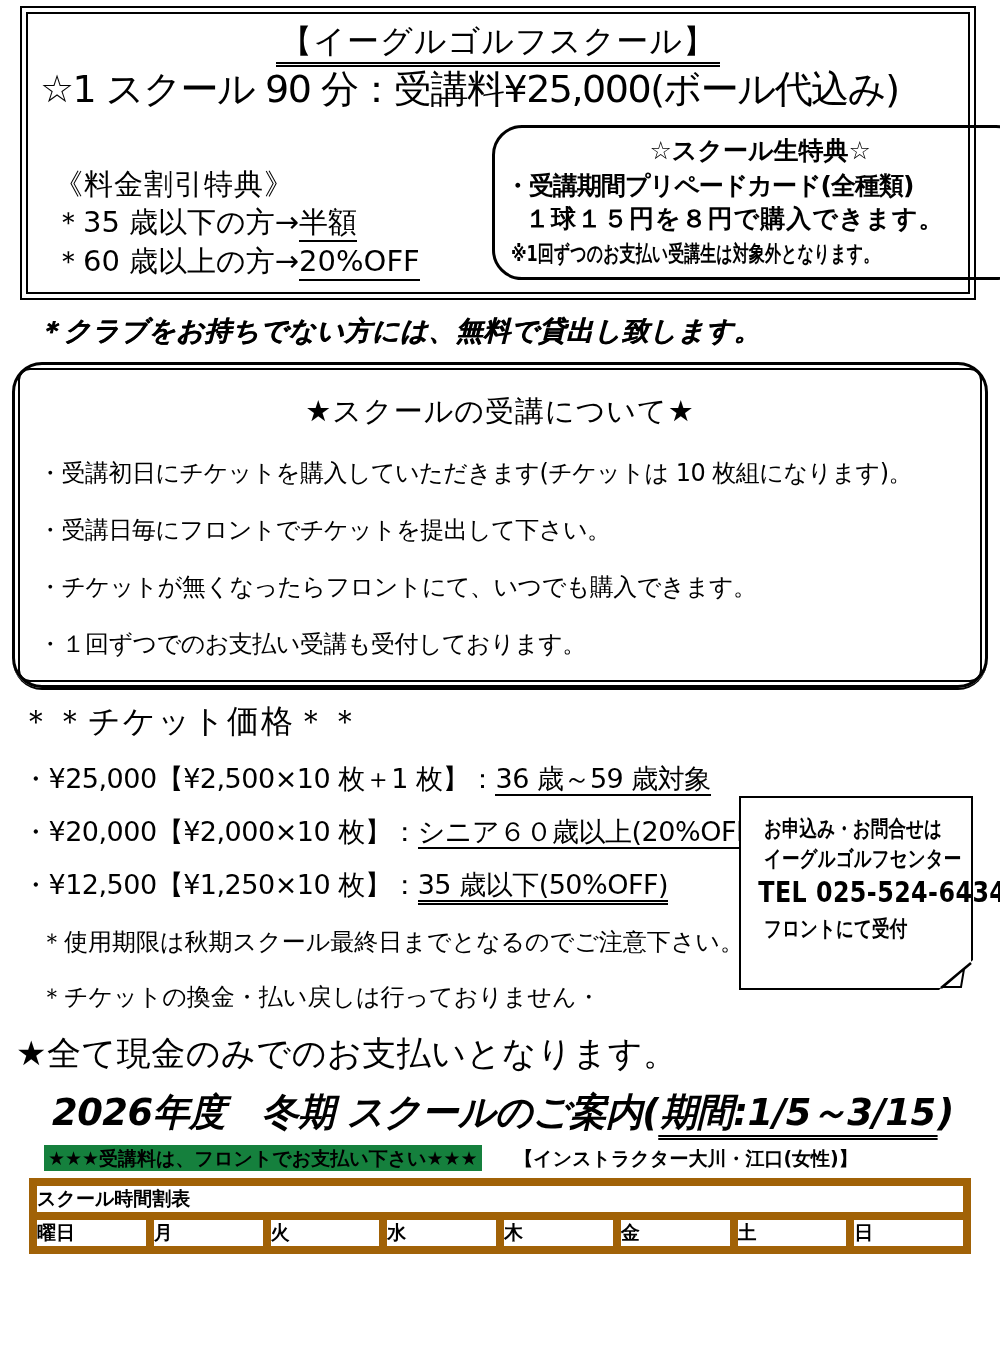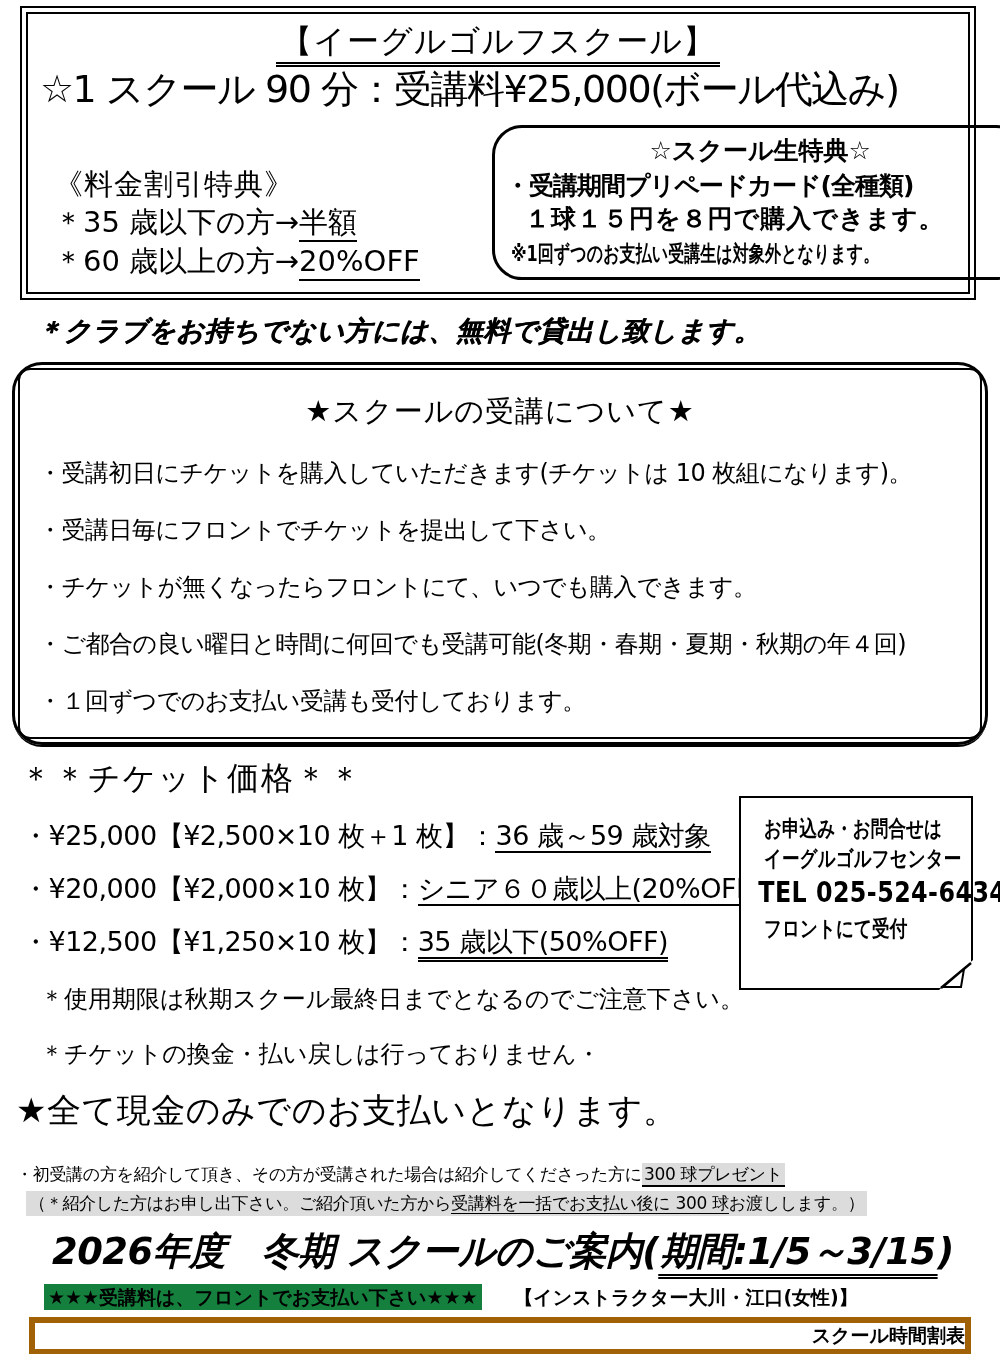--- a/index.html
+++ b/index.html
@@ -66,21 +66,21 @@
                     letter-spacing: -0.5px; white-space: nowrap;
                     transform: scaleX(0.97); transform-origin: left center; }
   .winter-heading .uu { padding: 0 2px 1px; }
   .pay-line { margin: 8px 0 0 44px; font-size: 19px; font-weight: bold; white-space: nowrap; }
   .pay-line .pay-hl { background: #15803d; padding: 2px 4px; }
   .pay-line .instructors { margin-left: 26px; background: transparent; }
 
   
   table.schedule { border-collapse: collapse; width: 942px; margin: 6px 0 0 29px;
                    border: 3px solid #000; table-layout: fixed; }
-  table.schedule td { border: 6px solid #a16207; text-align: right; vertical-align: middle;
+  table.schedule td { border: 8px solid #a16207; text-align: left; vertical-align: middle;
                       overflow: hidden; }
   .t-title { font-size: 19px; font-weight: bold; height: 27px; }
   .t-day   { font-size: 19px; font-weight: bold; height: 30px; }
   td.c0 { width: 118px; }
 </style>
 </head>
 <body>
 
 <div class="page">
 
@@ -107,21 +107,20 @@
   </div>
 
   <div class="club-note">＊クラブをお持ちでない方には、無料で貸出し致します。</div>
 
   <div class="about-outer">
     <div class="about-inner">
       <div class="about-title">★スクールの受講について★</div>
       <div class="about-bullet">・受講初日にチケットを購入していただきます(チケットは 10 枚組になります)。</div>
       <div class="about-bullet">・受講日毎にフロントでチケットを提出して下さい。</div>
       <div class="about-bullet">・チケットが無くなったらフロントにて、いつでも購入できます。</div>
-      <div class="about-bullet">・ご都合の良い曜日と時間に何回でも受講可能(冬期・春期・夏期・秋期の年４回)</div>
       <div class="about-bullet">・１回ずつでのお支払い受講も受付しております。</div>
     </div>
   </div>
 
   <div class="ticket-heading">＊＊チケット価格＊＊</div>
   <div class="ticket-item"><span>・¥25,000【¥2,500×10 枚＋1 枚】：</span><span class="u1">36 歳～59 歳対象</span></div>
   <div class="ticket-item"><span>・¥20,000【¥2,000×10 枚】：</span><span class="u1">シニア６０歳以上(20%OFF)</span></div>
   <div class="ticket-item"><span>・¥12,500【¥1,250×10 枚】：</span><span class="uu">35 歳以下(50%OFF)</span></div>
   <div class="ticket-note">＊使用期限は秋期スクール最終日までとなるのでご注意下さい。</div>
   <div class="ticket-note">＊チケットの換金・払い戻しは行っておりません・</div>
@@ -132,24 +131,20 @@
     <div class="contact-line">イーグルゴルフセンター</div>
     <div class="contact-tel">TEL 025-524-6434</div>
     <div class="contact-line">フロントにて受付</div>
     <svg class="fold" width="34" height="30" viewBox="0 0 34 30">
       <polygon points="0,30 34,30 34,0" fill="#ffffff"></polygon>
       <path d="M2,28 L32,3" stroke="#000" stroke-width="2.5" fill="none"></path>
       <path d="M4,27 L25,9 L22,27 Z" fill="#ffffff" stroke="#000" stroke-width="2"></path>
     </svg>
   </div>
 
-  <div class="referral">
-    <div class="r1"><span>・初受講の方を紹介して頂き、その方が受講された場合は紹介してくださった方に</span><span class="hl">300 球プレゼント</span></div>
-    <div class="r2"><span>（＊紹介した方はお申し出下さい。ご紹介頂いた方から</span><span class="u2">受講料を一括でお支払い後に 300 球</span><span>お渡しします。）</span></div>
-  </div>
 
   <div class="winter-heading">
     <span>2026年度　冬期 スクールのご案内(</span><span class="uu">期間:1/5～3/15</span><span>)</span>
   </div>
   <div class="pay-line">
     <span class="pay-hl">★★★受講料は、フロントでお支払い下さい★★★</span>
     <span class="instructors">【インストラクター大川・江口(女性)】</span>
   </div>
 
   <table class="schedule">

